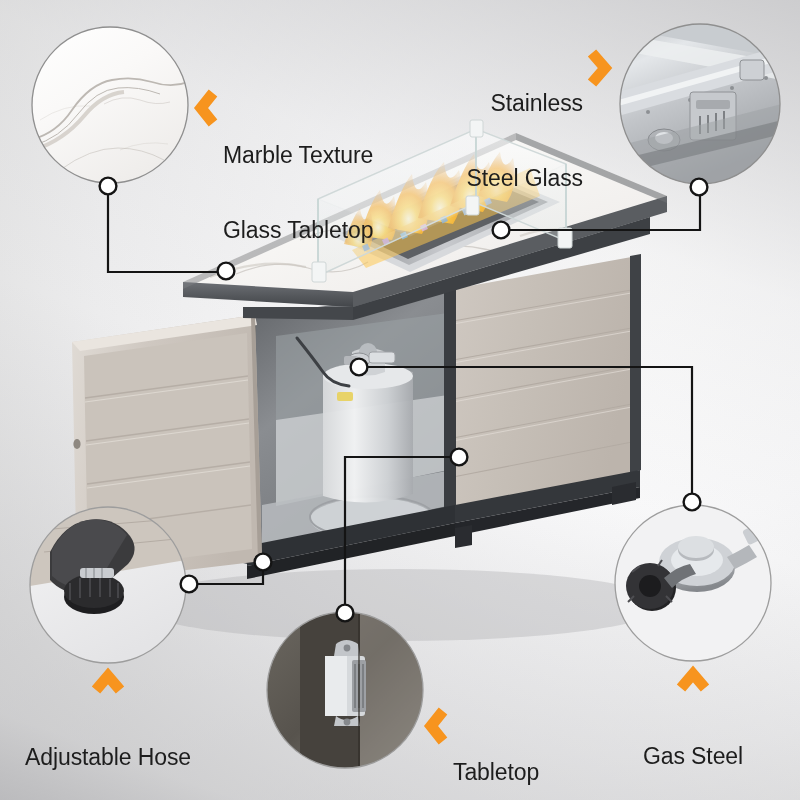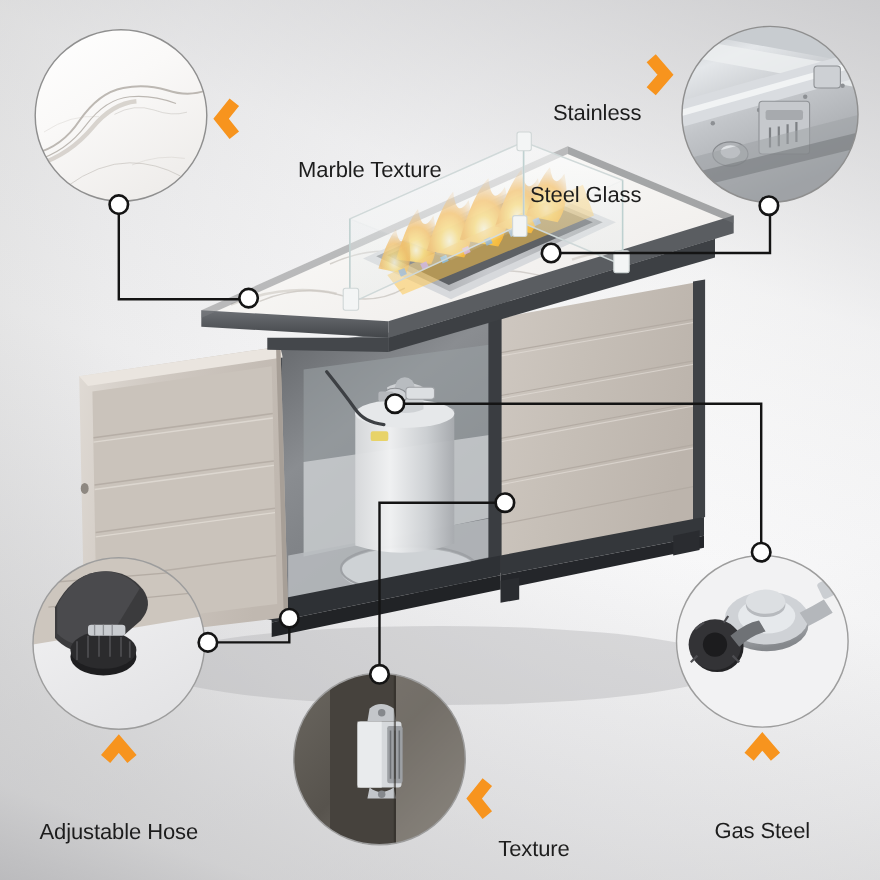--- a/index.html
+++ b/index.html
@@ -19,21 +19,21 @@
   }
   .bg2{position:absolute;inset:0;
       background:linear-gradient(200deg, rgba(198,198,200,.85) 0%, rgba(214,214,216,.25) 28%, rgba(255,255,255,0) 52%, rgba(190,190,193,.45) 92%, rgba(178,178,181,.75) 100%);}
 
   
   .layer{position:absolute;left:0;top:0;width:800px;height:800px;}
 
   
   .callout-text{
     position:absolute;
-    font-size:20px;
+    font-size:23px;
     line-height:25px;
     color:#1d1d1d;
     letter-spacing:-.1px;
     white-space:pre;
     font-weight:400;
   }
   .callout-text.right{text-align:right;}
   .callout-text.center{text-align:center;}
 </style>
 </head>
@@ -456,35 +456,36 @@
   <svg class="layer" viewBox="0 0 800 800">
     <g fill="none" stroke="#F7941E" stroke-width="11" stroke-linecap="butt" stroke-linejoin="miter">
       <path d="M213,93 L201,108 L213,123"></path>
       <path d="M592,53 L605,68 L592,83"></path>
       <path d="M96,690 L108,676 L120,690"></path>
       <path d="M443,711 L431,726 L443,741"></path>
       <path d="M681,688 L693,674 L705,688"></path>
     </g>
   </svg>
 
-  <div class="callout-text" style="left:223px;top:93px;margin-left:48px;">
+  <div class="callout-text" style="left:223px;top:93px;">
     <div>Marble Texture</div>
+    <div>Glass Tabletop</div>
   </div>
 
   <div class="callout-text right" style="left:386px;top:41px;width:197px;">
     <div>Stainless</div>
     <div>Steel Glass</div>
   </div>
 
   <div class="callout-text center" style="left:8px;top:695px;width:200px;">
     <div>Adjustable Hose</div>
   </div>
 
   <div class="callout-text" style="left:453px;top:710px;">
-    <div>Texture</div>
+    <div>Tabletop</div>
     
   </div>
 
   <div class="callout-text center" style="left:593px;top:694px;width:200px;">
     <div>Gas Steel</div>
     
   </div>
 
 </div>
 

